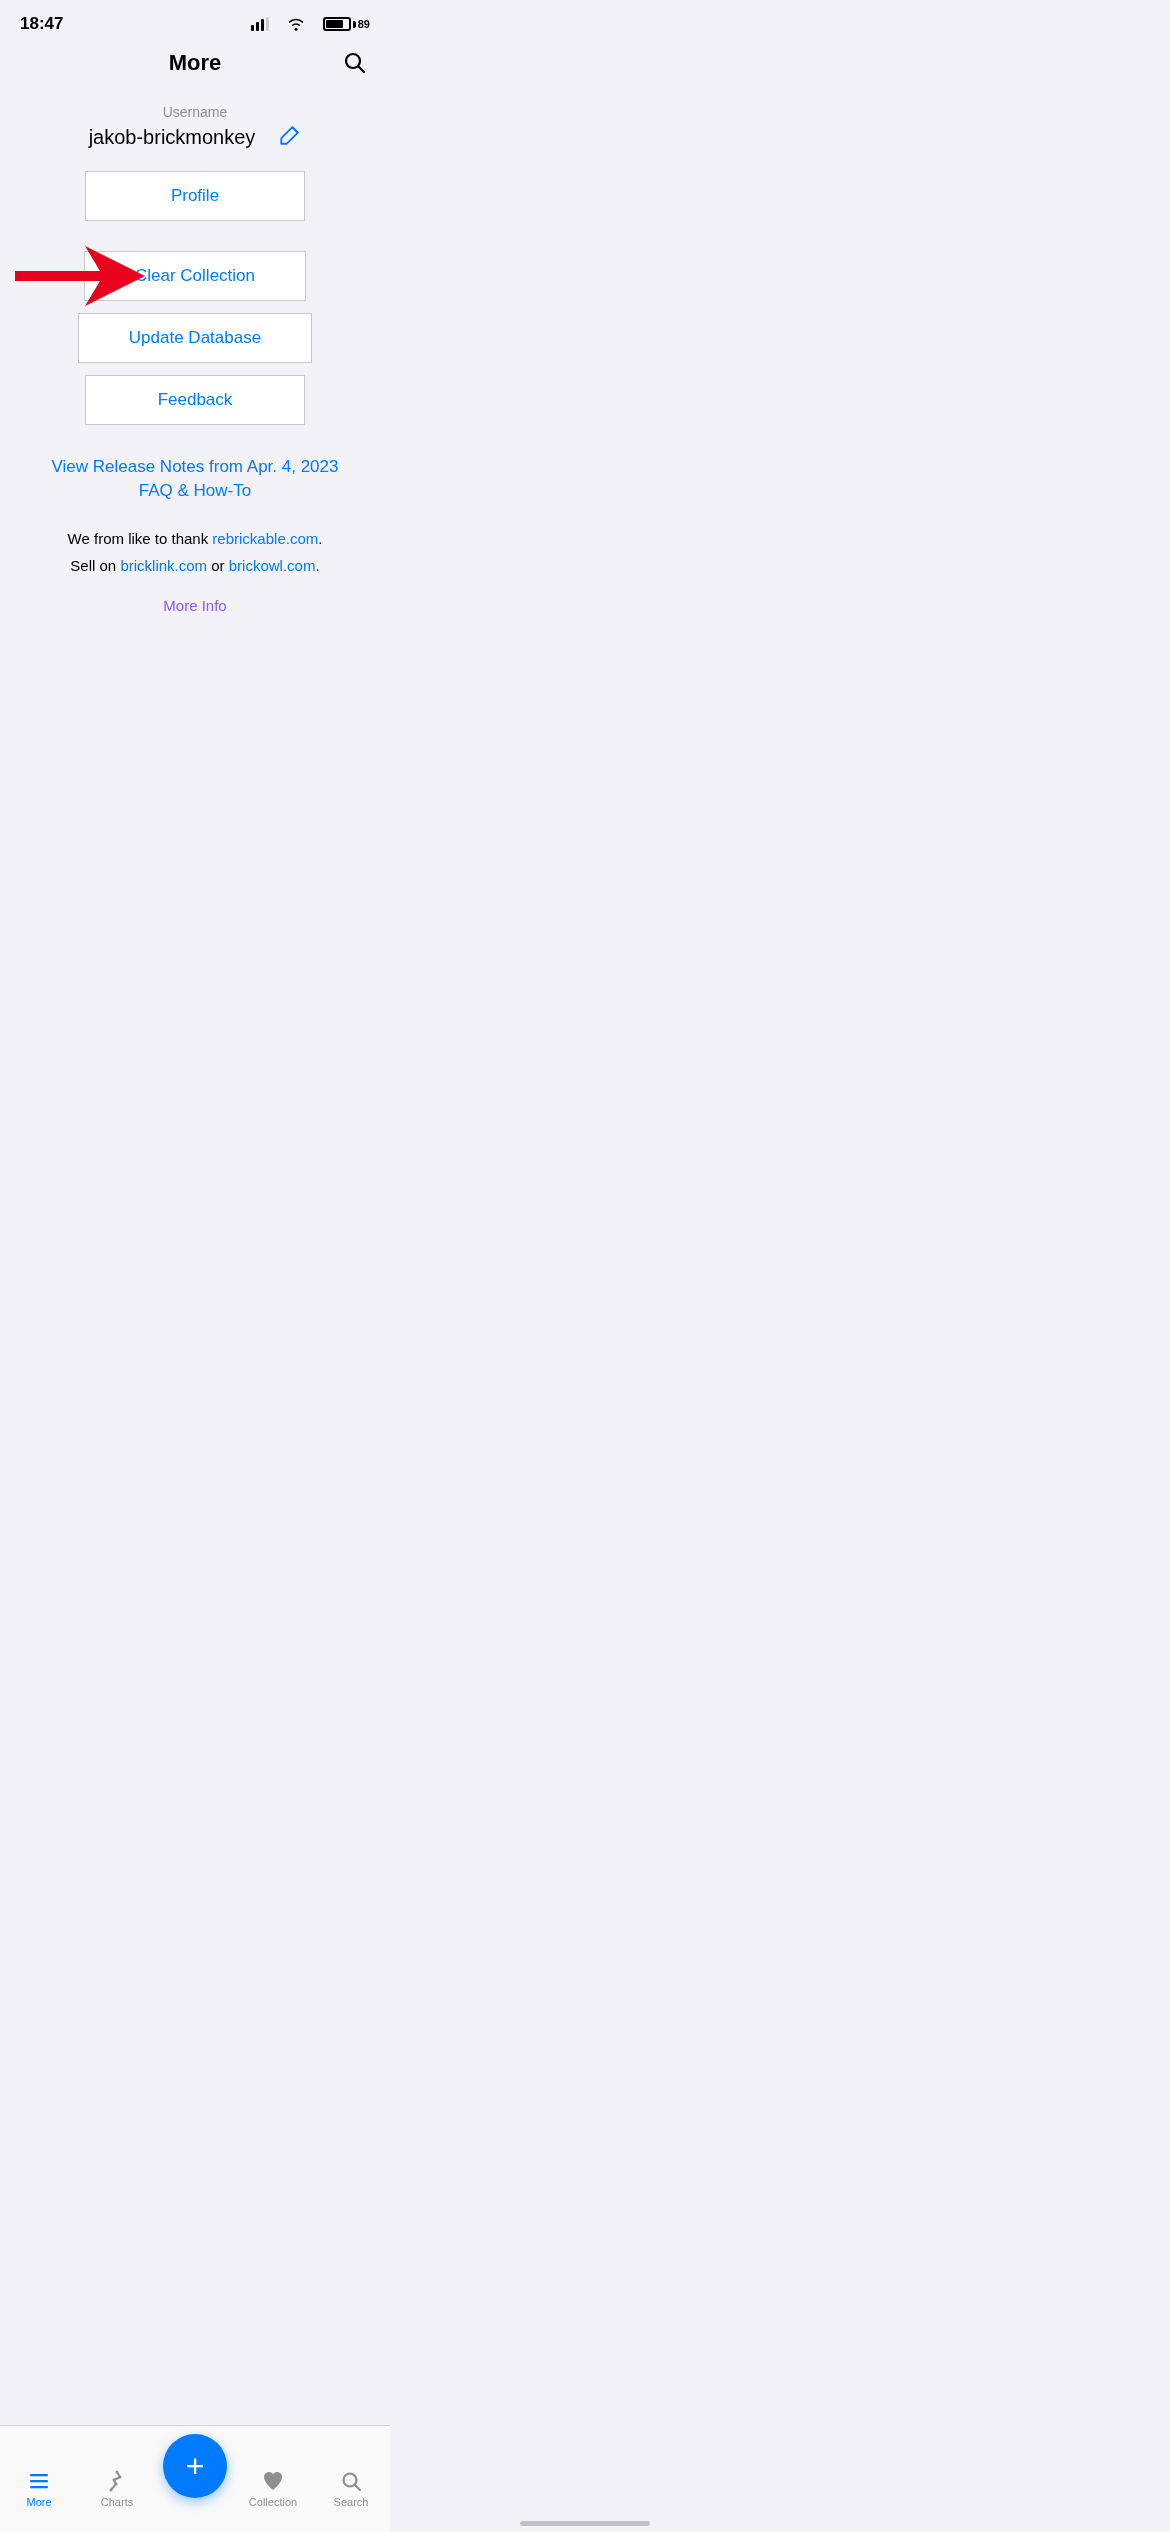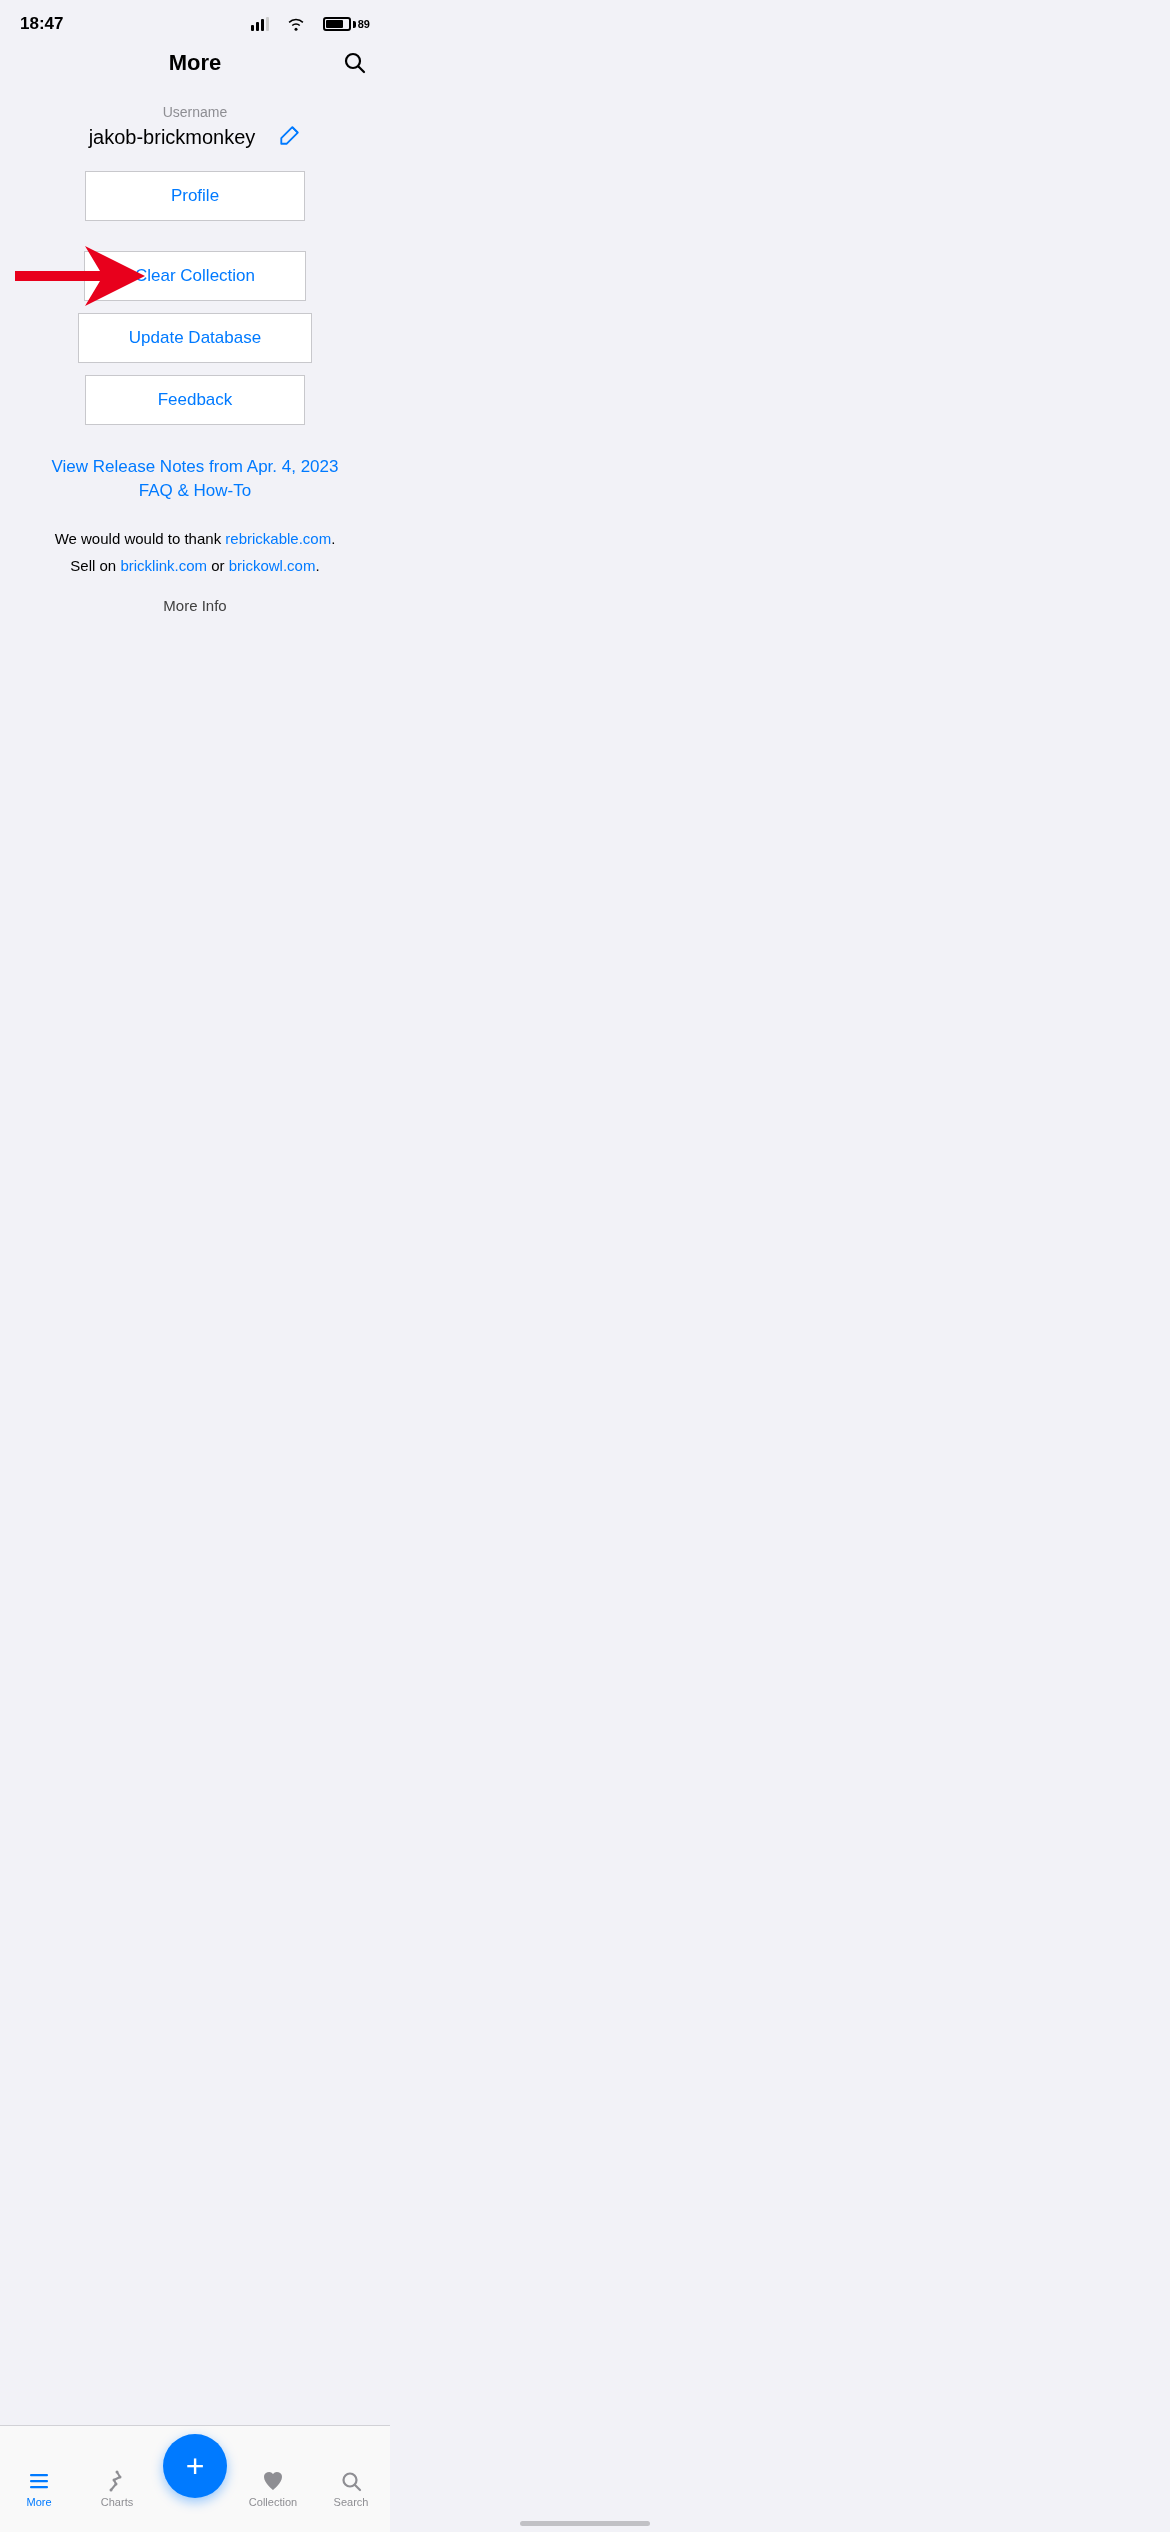--- a/index.html
+++ b/index.html
@@ -147,21 +147,21 @@
       text-align: center;
       line-height: 1.8;
       margin-top: 10px;
       padding: 0 30px;
     }
     .inline-link {
       color: #007aff;
     }
     .more-info {
       font-size: 15px;
-      color: #404040;
+      color: #8b5cf6;
       margin-top: 18px;
       text-align: center;
     }
 
     
     .bottom-nav {
       position: fixed;
       bottom: 0;
       left: 0;
       width: 390px;
@@ -288,21 +288,21 @@
 
   <button class="action-btn">Update Database</button>
 
   <button class="action-btn" style="margin-bottom:30px;">Feedback</button>
 
   <button class="link-text" style="font-weight:400;">View Release Notes from Apr. 4, 2023</button>
 
   <button class="link-text" style="font-weight:500; margin-bottom:14px;">FAQ &amp; How-To</button>
 
   <div class="thank-you-text">
-    <span>We would would to thank </span><span class="inline-link">rebrickable.com</span><span>.</span><br>
+    <span>We from like to thank </span><span class="inline-link">rebrickable.com</span><span>.</span><br>
     <span>Sell on </span><span class="inline-link">bricklink.com</span><span> or </span><span class="inline-link">brickowl.com</span><span>.</span>
   </div>
 
   <div class="more-info">More Info</div>
 
   <div style="height: 120px;"></div>
 </div>
 
 <nav class="bottom-nav">
 

